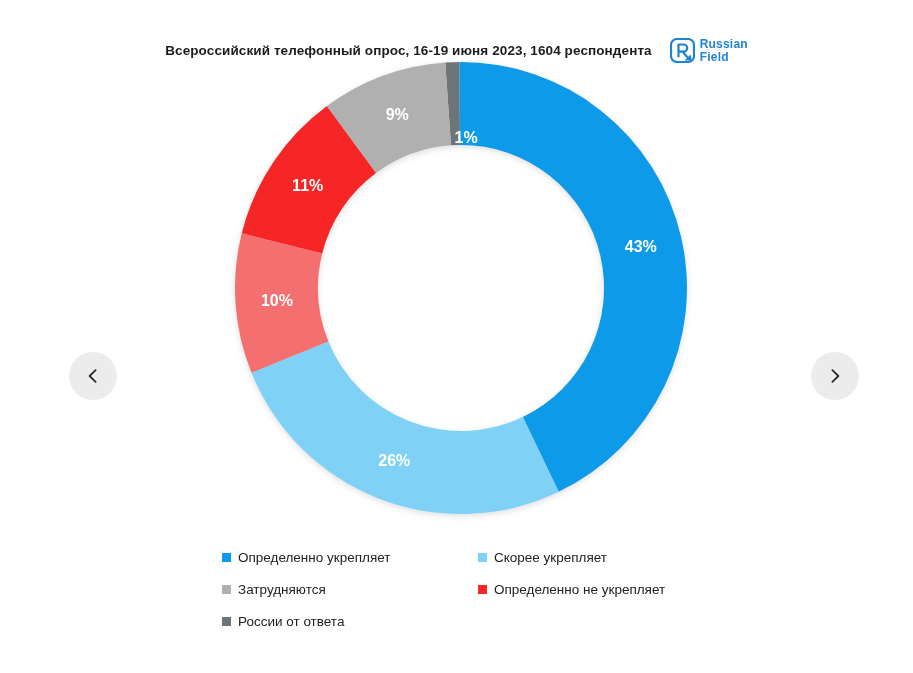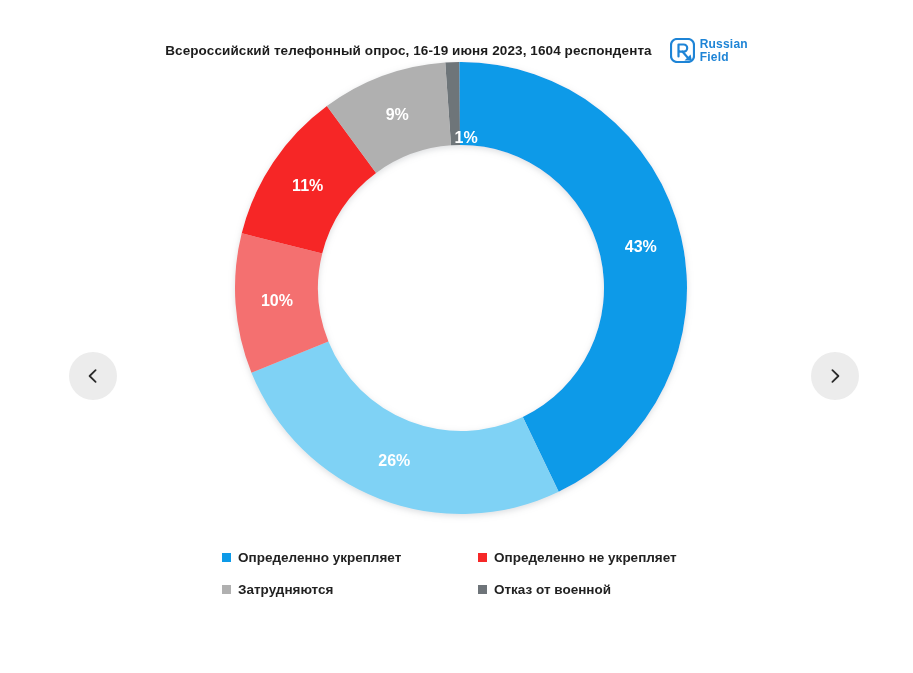--- a/index.html
+++ b/index.html
@@ -138,21 +138,21 @@
     gap: 7px;
   }
   .legend-swatch {
     width: 9px;
     height: 9px;
     flex: 0 0 auto;
     display: inline-block;
   }
   .legend-label {
     font-size: 13.5px;
-    font-weight: bold;
+    font-weight: normal;
     color: #222222;
     white-space: nowrap;
   }
 </style>
 </head>
 <body>
 
 <div id="header">
   <div id="header-inner">
     <div id="chart-title">Всероссийский телефонный опрос, 16-19 июня 2023, 1604 респондента</div>
@@ -215,24 +215,28 @@
     </span>
   </button>
 </div>
 
 <div id="legend">
     <div class="legend-item">
       <span class="legend-swatch" style="background: rgb(13, 154, 232);"></span>
       <span class="legend-label">Определенно укрепляет</span>
     </div>
     <div class="legend-item">
+      <span class="legend-swatch" style="background: rgb(127, 210, 245);"></span>
+      <span class="legend-label">Скорее укрепляет</span>
+    </div>
+    <div class="legend-item">
+      <span class="legend-swatch" style="background: rgb(176, 176, 176);"></span>
+      <span class="legend-label">Затрудняются</span>
+    </div>
+    <div class="legend-item">
       <span class="legend-swatch" style="background: rgb(246, 40, 40);"></span>
       <span class="legend-label">Определенно не укрепляет</span>
     </div>
     <div class="legend-item">
-      <span class="legend-swatch" style="background: rgb(176, 176, 176);"></span>
-      <span class="legend-label">Затрудняются</span>
-    </div>
-    <div class="legend-item">
       <span class="legend-swatch" style="background: rgb(110, 116, 121);"></span>
-      <span class="legend-label">Отказ от военной</span>
+      <span class="legend-label">России от ответа</span>
     </div>
   </div>
 
 </body></html>

